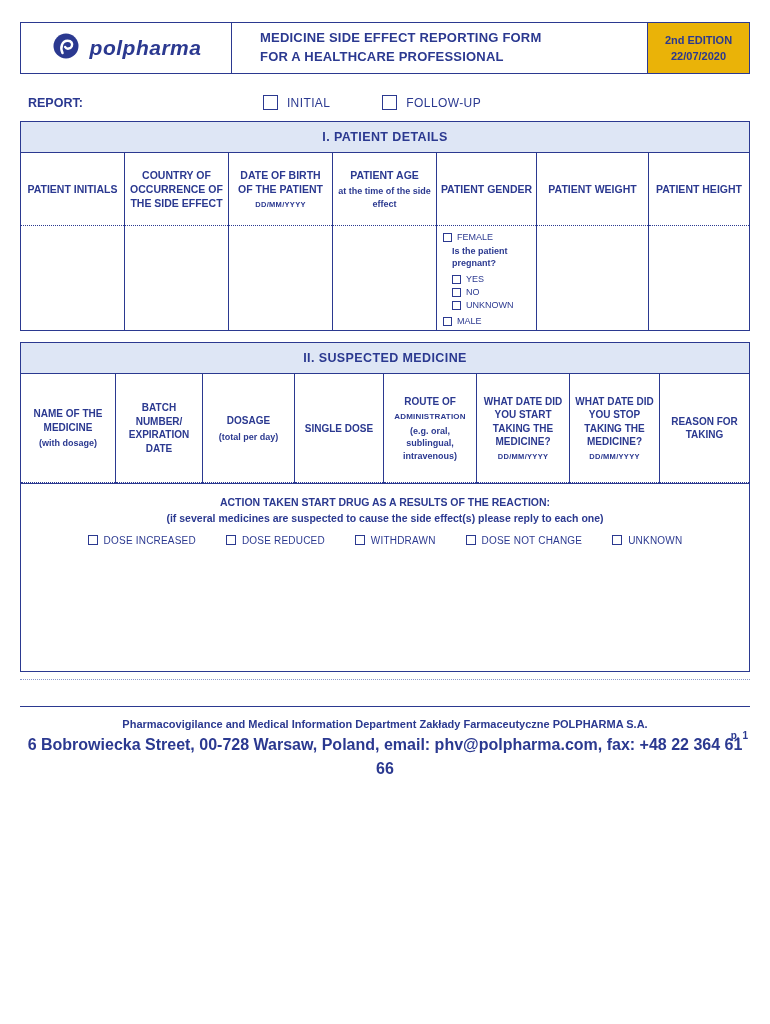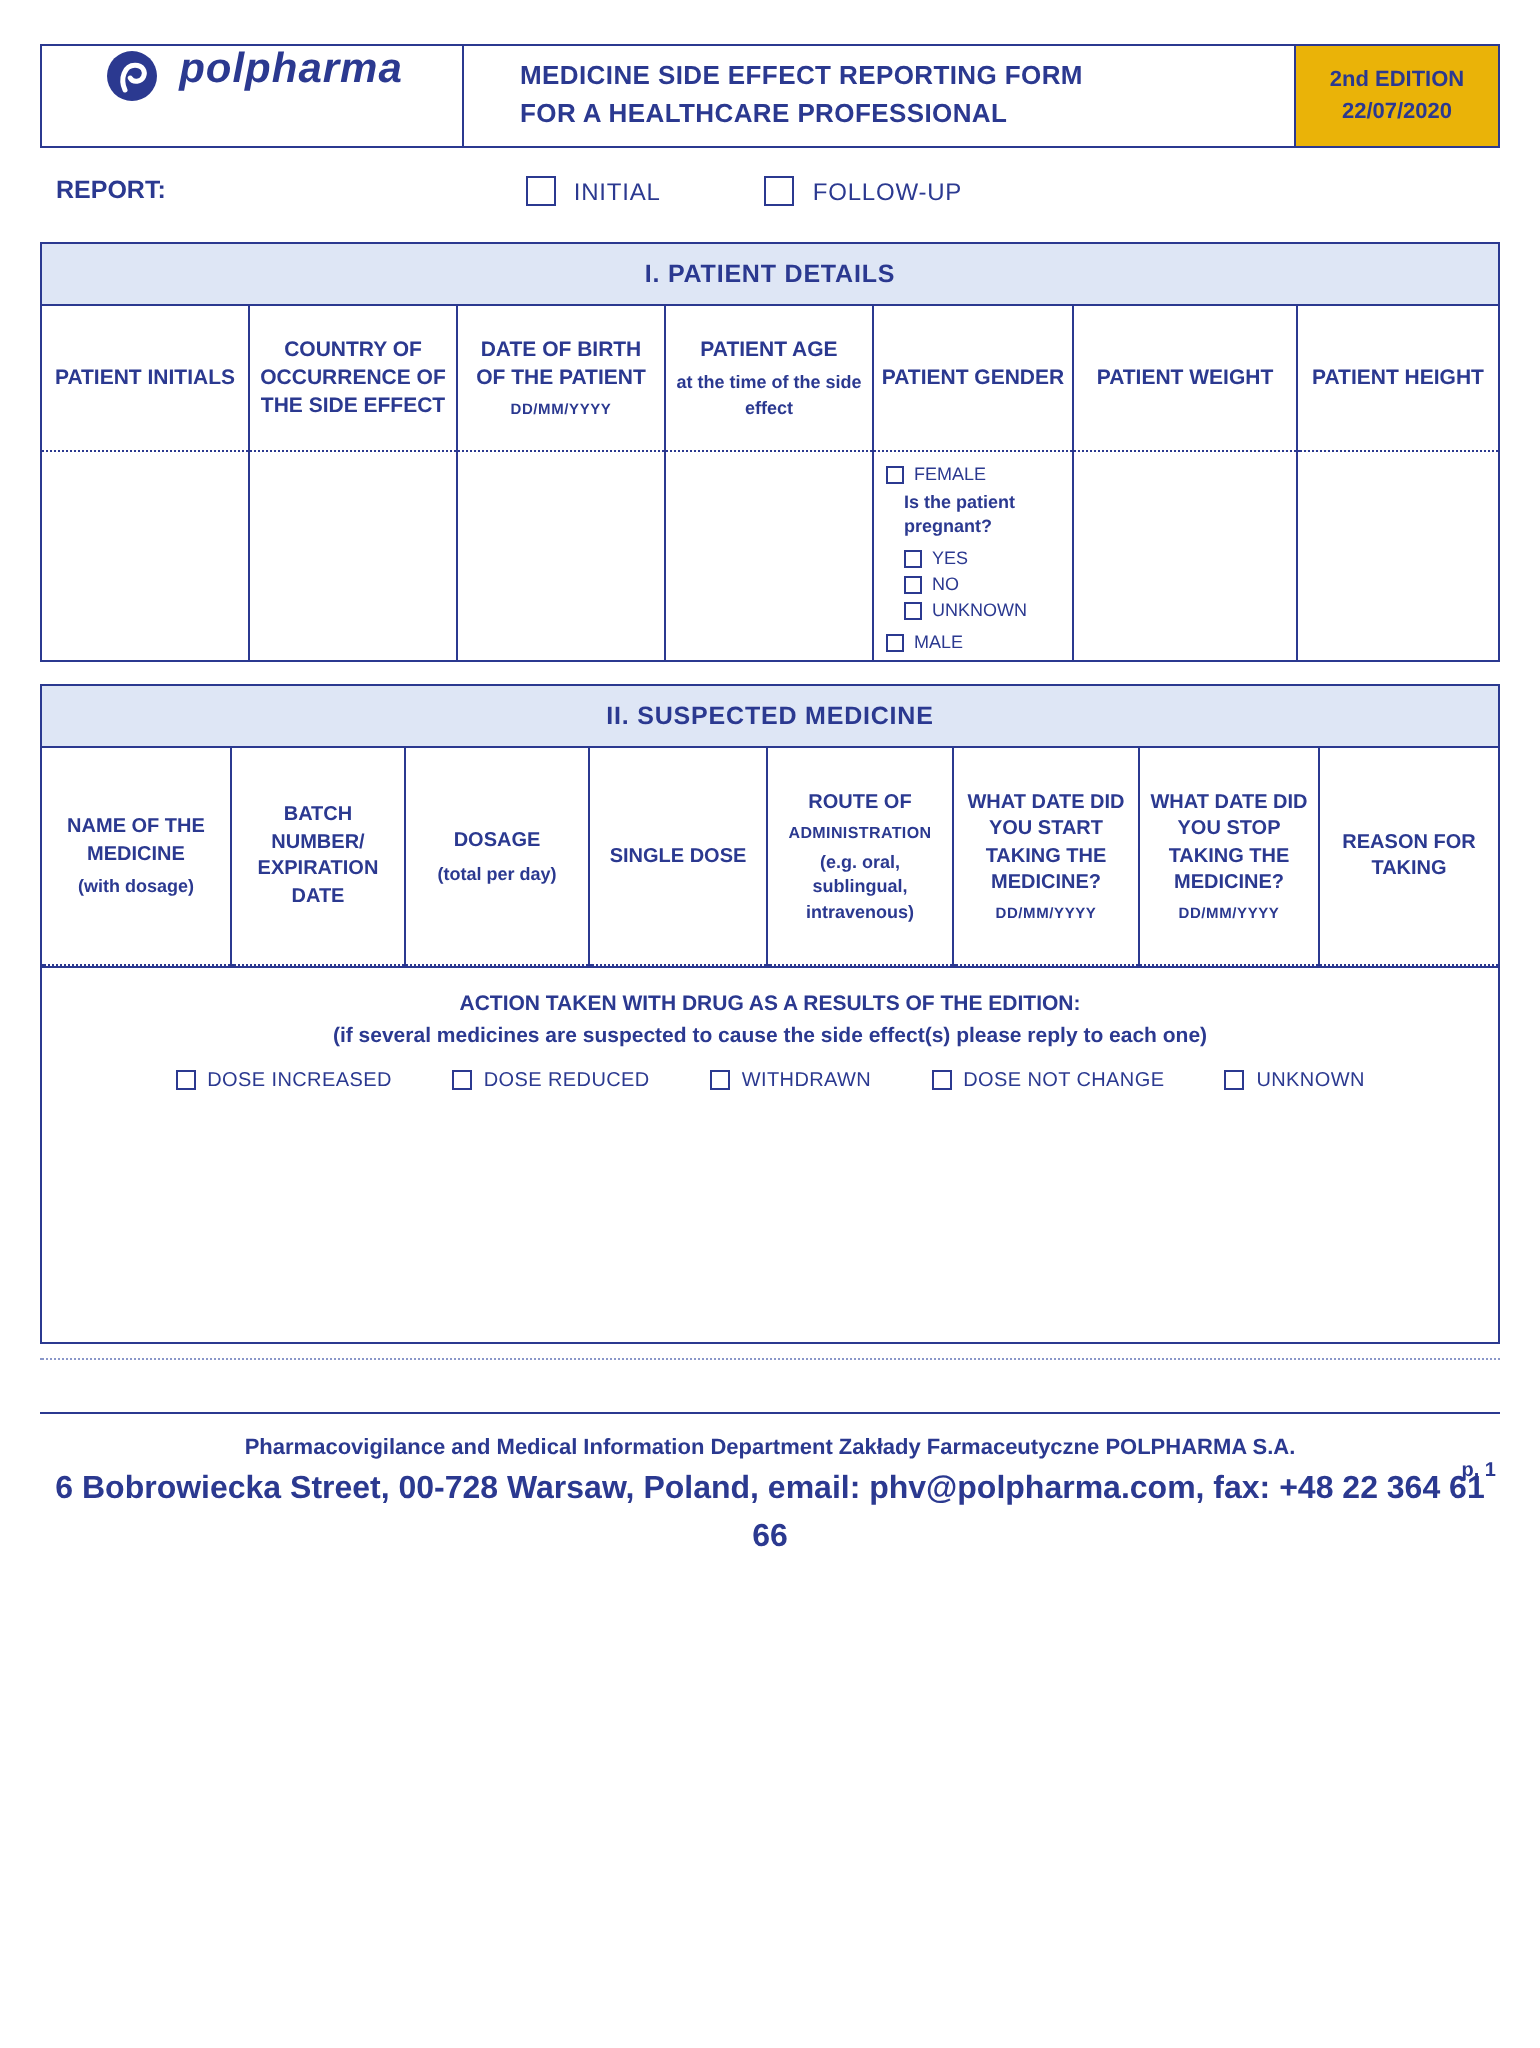--- a/index.html
+++ b/index.html
@@ -6,29 +6,29 @@
   html,body { background:#ffffff; }
   body {
     width:770px; height:1024px;
     font-family:"Liberation Sans", sans-serif;
     color:#2B3990;
   }
   .page { width:770px; height:1024px; padding:22px 20px 0 20px; position:relative; background:#fff; }
 
   
   .hdr { display:flex; border:1.5px solid #2B3990; height:52px; }
-  .hdr-logo { width:210px; display:flex; justify-content:center; gap:9px; }
+  .hdr-logo { width:210px; display:flex; align-items:center; justify-content:center; gap:9px; }
   .logo-text { font-size:21px; font-weight:bold; font-style:italic; letter-spacing:0.5px; color:#2B3990; }
   .hdr-title { flex:1; border-left:1.5px solid #2B3990; display:flex; flex-direction:column; justify-content:center; padding-left:28px; }
   .hdr-title div { font-size:13px; font-weight:bold; line-height:1.45; letter-spacing:0.2px; }
   .hdr-ed { width:102px; border-left:1.5px solid #2B3990; background:#eab308; display:flex; flex-direction:column; justify-content:center; align-items:center; }
   .hdr-ed div { font-size:11px; font-weight:bold; line-height:1.5; }
 
   
-  .report-row { display:flex; align-items:flex-start; margin:14px 0 0 8px; height:22px; }
+  .report-row { display:flex; align-items:flex-end; margin:14px 0 0 8px; height:22px; }
   .report-label { font-size:12.5px; font-weight:bold; }
   .rgroup { display:flex; align-items:center; gap:9px; }
   .rgroup.g1 { margin-left:156px;padding-left:24px; }
   .rgroup.g2 { margin-left:52px; }
   .cb-big { width:15px; height:15px; border:1.5px solid #2B3990; display:inline-block; background:#fff; flex:0 0 auto; }
   .ropt { font-size:12px; letter-spacing:0.4px; }
 
   
   .tbl { border:1.5px solid #2B3990; margin-top:11px; }
   .sec-title { background:#DEE6F5; border-bottom:1.5px solid #2B3990; text-align:center; font-weight:bold; font-size:12.5px; letter-spacing:0.4px; padding:8px 0; }
@@ -258,21 +258,21 @@
       <div class="col c7">
         <div class="hd">
           <span class="main">REASON FOR TAKING</span>
         </div>
         <div class="bd"></div>
       </div>
 
     </div>
 
     <div class="action-row">
-      <div class="a1">ACTION TAKEN WITH DRUG AS A RESULTS OF THE EDITION:</div>
+      <div class="a1">ACTION TAKEN START DRUG AS A RESULTS OF THE REACTION:</div>
       <div class="a2">(if several medicines are suspected to cause the side effect(s) please reply to each one)</div>
       <div class="a-opts">
         <span class="a-opt">
           <span class="cb-md"></span>
           <span>DOSE INCREASED</span>
         </span>
         <span class="a-opt">
           <span class="cb-md"></span>
           <span>DOSE REDUCED</span>
         </span>

